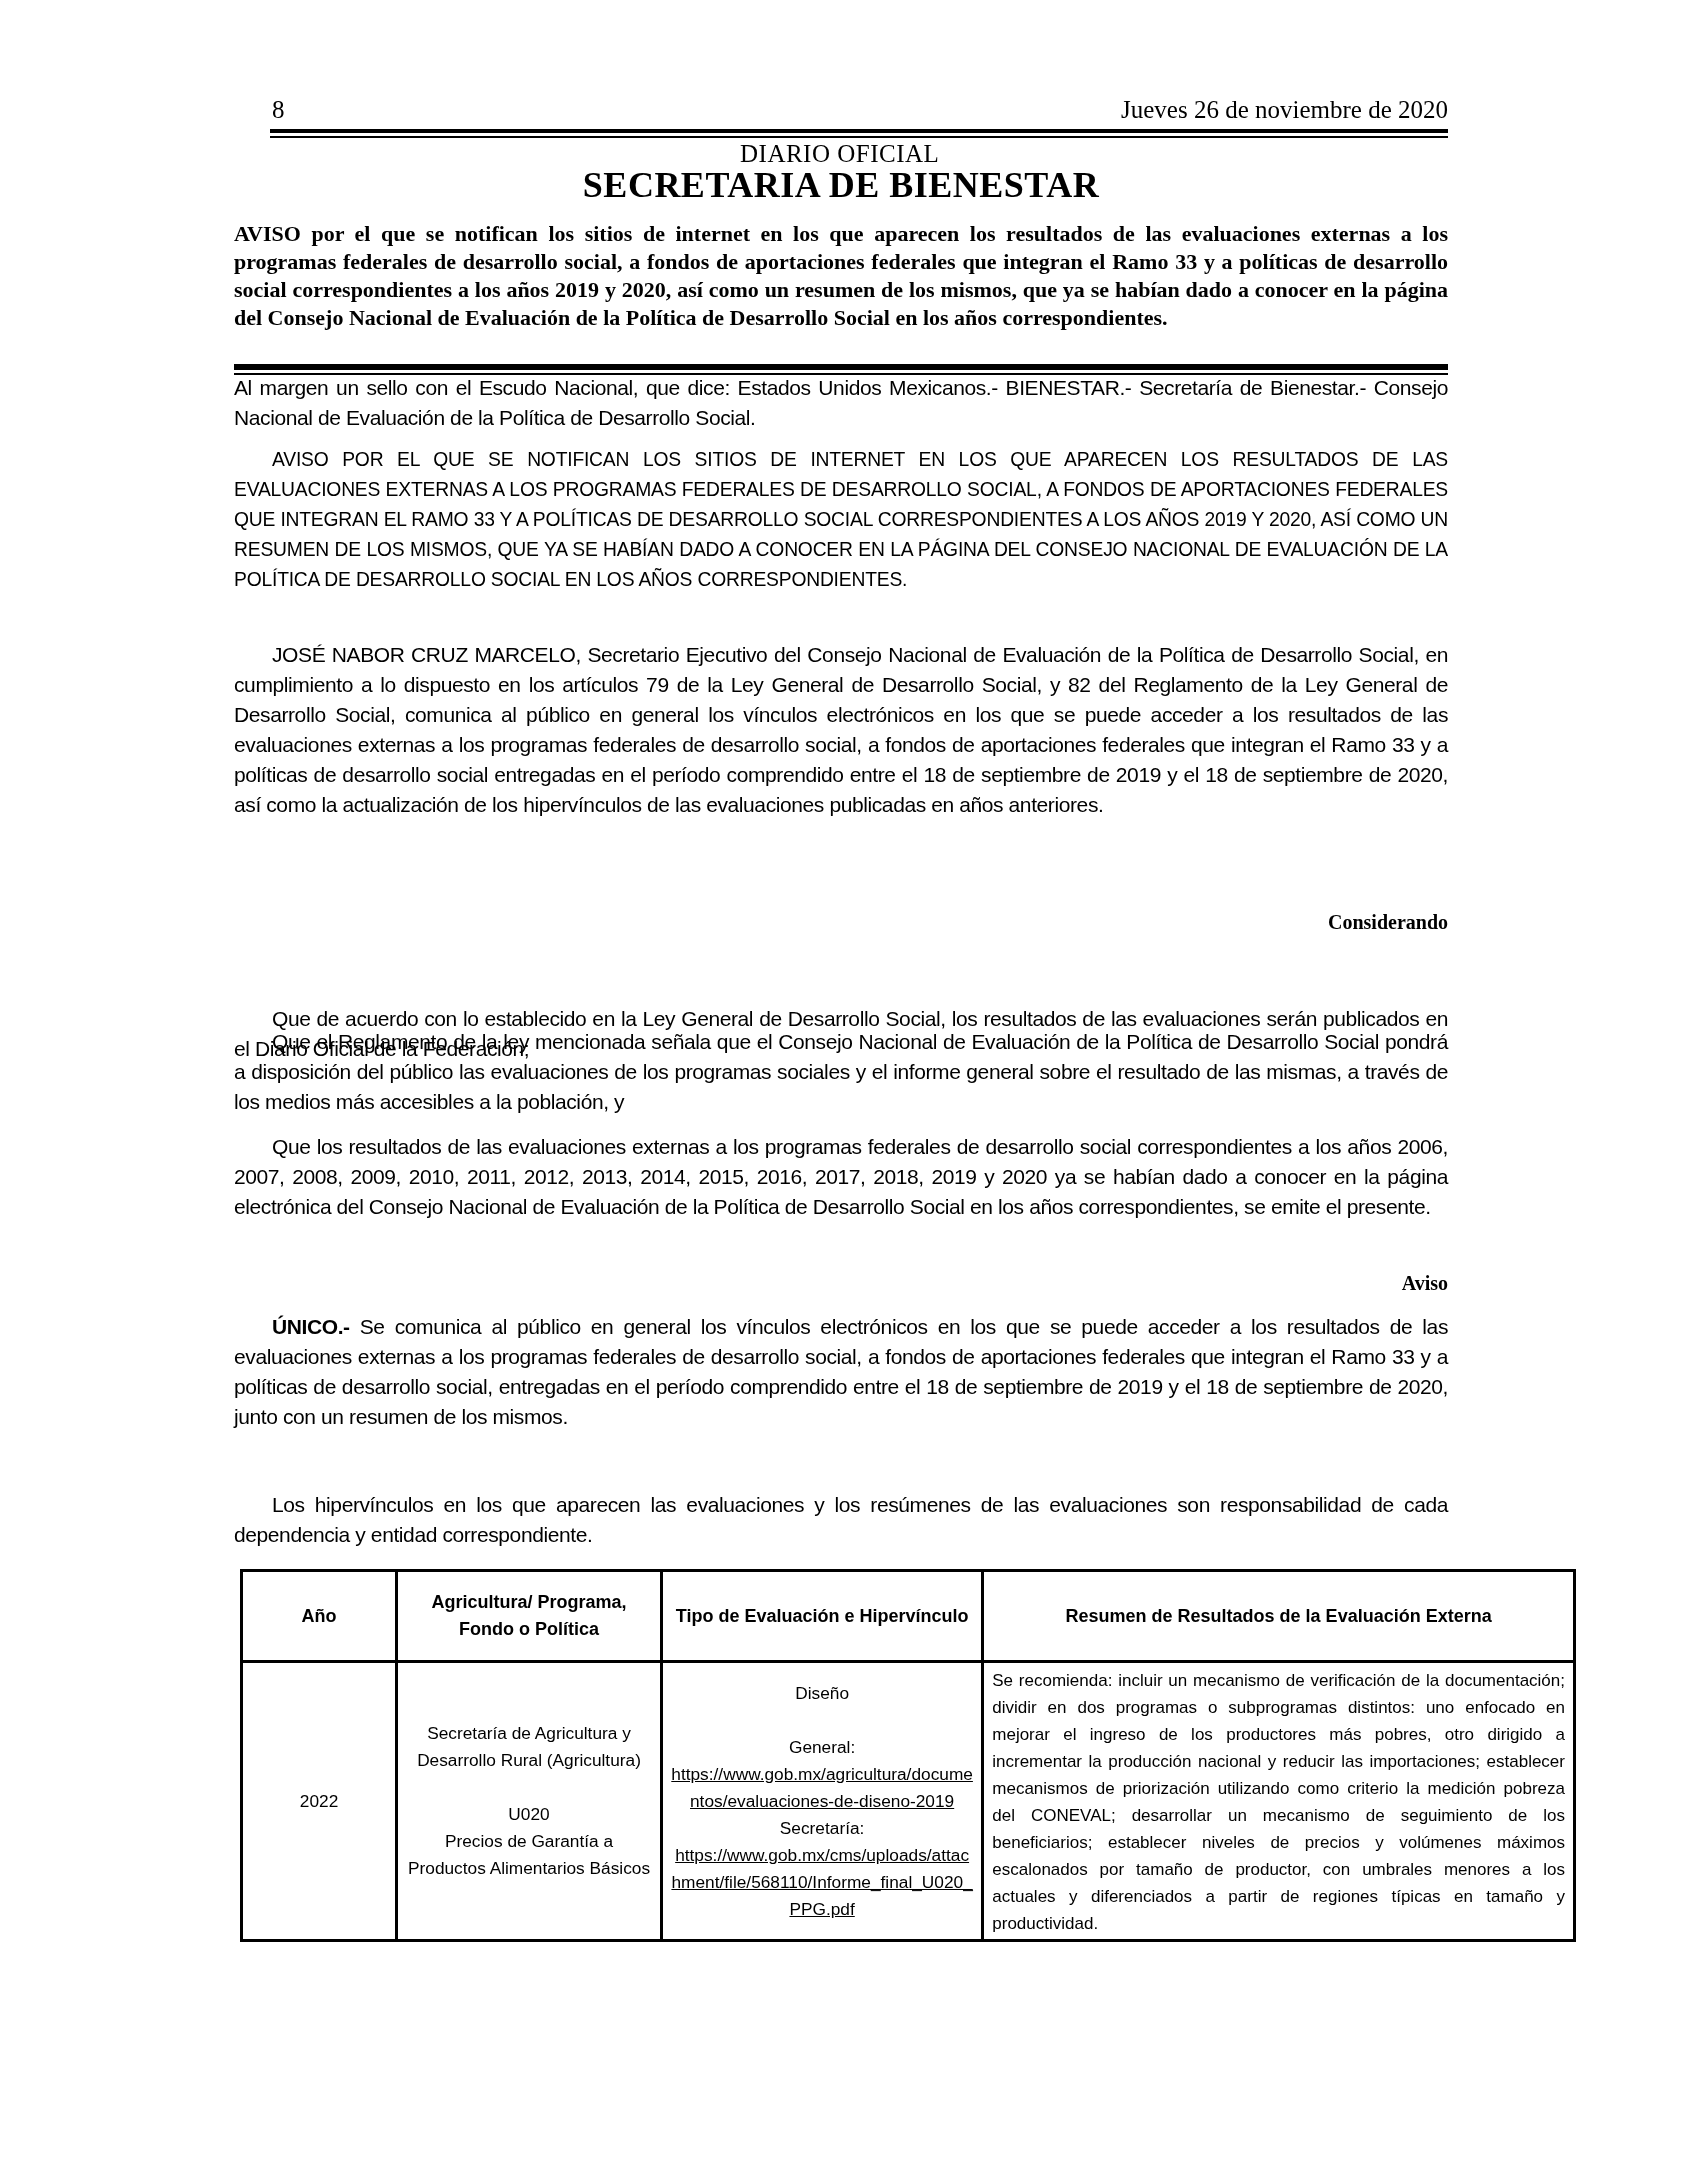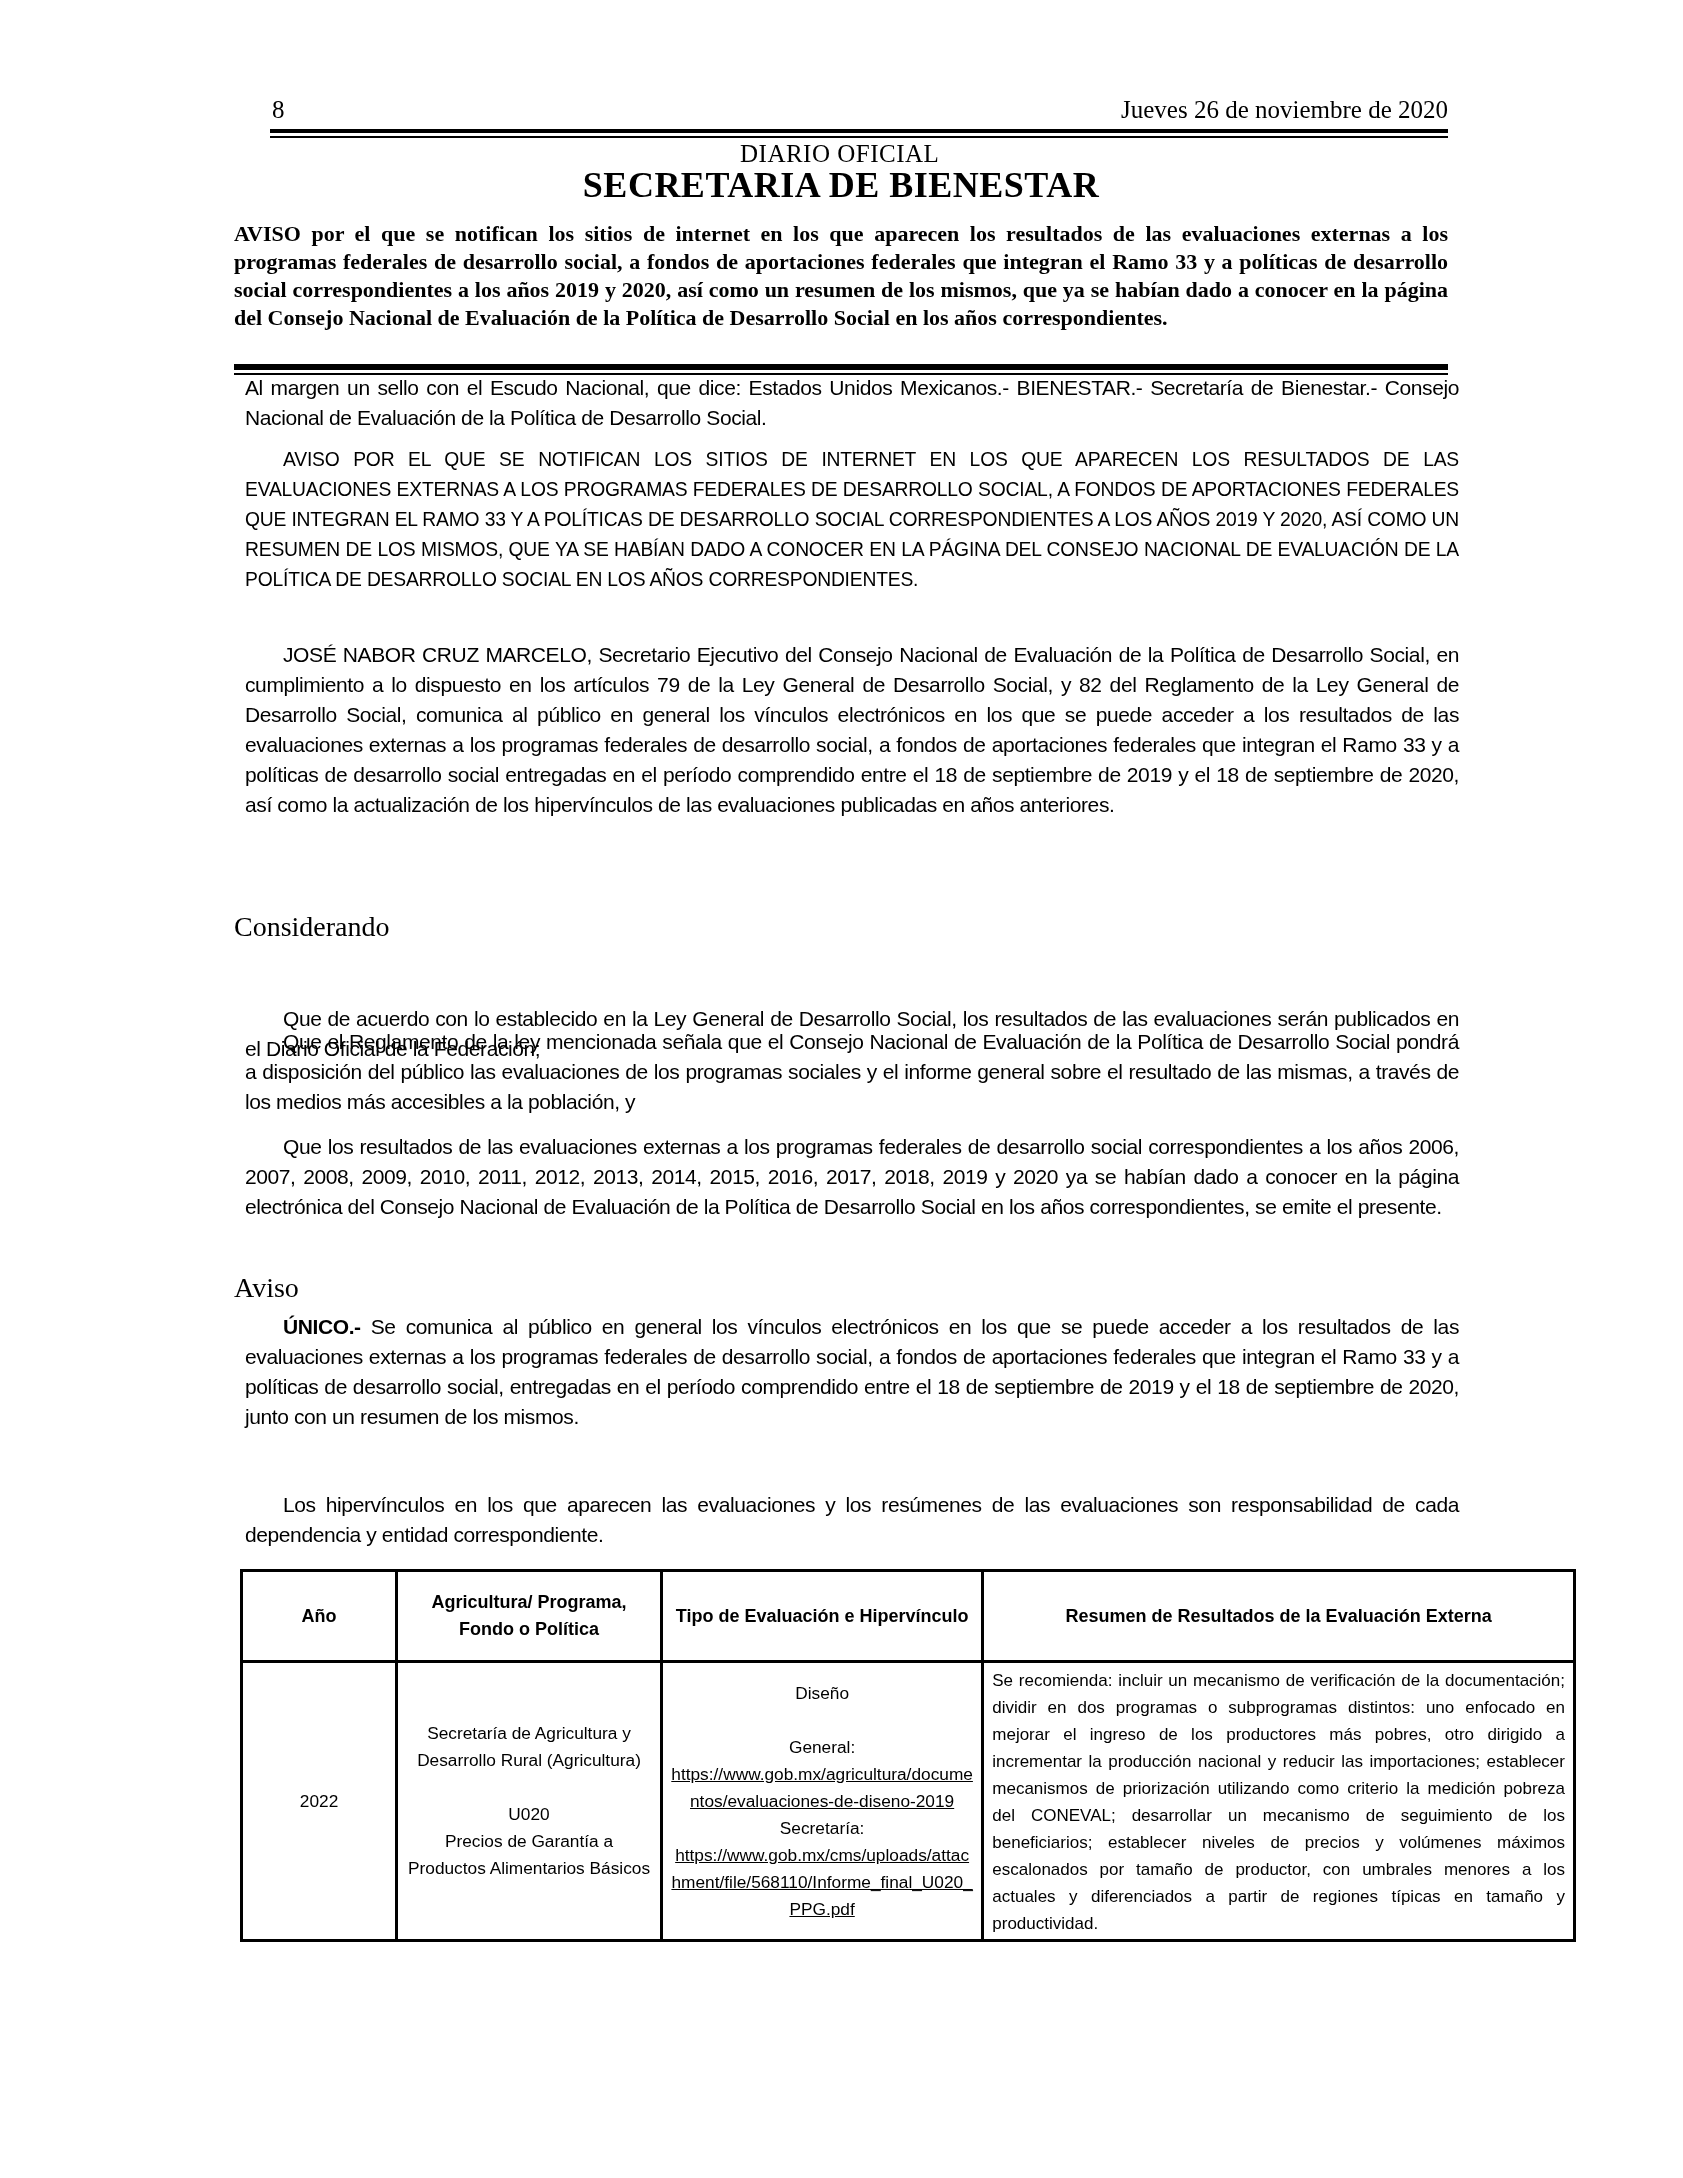--- a/index.html
+++ b/index.html
@@ -20,27 +20,27 @@
 
   .aviso-bold { position:absolute; top:220px; left:0; width:1214px;
            font-family:"Liberation Serif", serif; font-weight:bold; font-size:22px; line-height:28px;
            text-align:justify; }
 
   .thick-rule { position:absolute; left:0; width:1214px; top:364px; height:6px; background:#000; }
   .thin-rule { position:absolute; left:0; width:1214px; top:373px; height:2px; background:#000; }
 
   .body { position:absolute; left:0; width:1214px;
           font-family:"Liberation Sans", sans-serif; font-size:21px; line-height:30px;
-          text-align:justify; letter-spacing:-0.4px;margin-left:11px; }
+          text-align:justify; letter-spacing:-0.4px; }
   .body p { margin:0; }
   .indent { text-indent:38px; }
   .caps { font-size:19.3px; letter-spacing:-0.2px; line-height:30px; }
 
-  .sec-head { position:absolute; left:0; width:1214px; text-align:left;
-              font-family:"Liberation Serif", serif; font-weight:normal; font-size:28px; }
+  .sec-head { position:absolute; left:0; width:1214px; text-align:right;
+              font-family:"Liberation Serif", serif; font-weight:bold; font-size:20px; }
 
   
   table.ev { position:absolute; top:1569px; left:6px; width:1336px; border-collapse:collapse;
              font-family:"Liberation Sans", sans-serif; }
   table.ev th, table.ev td { border:3px solid #000; }
   table.ev th { font-weight:bold; font-size:18px; line-height:27px; text-align:center; vertical-align:middle;
                 height:84px; padding:2px 6px; }
   table.ev td { font-size:17.3px; line-height:27px; vertical-align:middle; text-align:center; padding:4px 8px; }
   table.ev td.resumen { text-align:justify; vertical-align:top; padding:4px 8px 2px 8px; font-size:17px; line-height:27px; }
   .link { text-decoration:underline; color:#000; word-break:break-all; }

